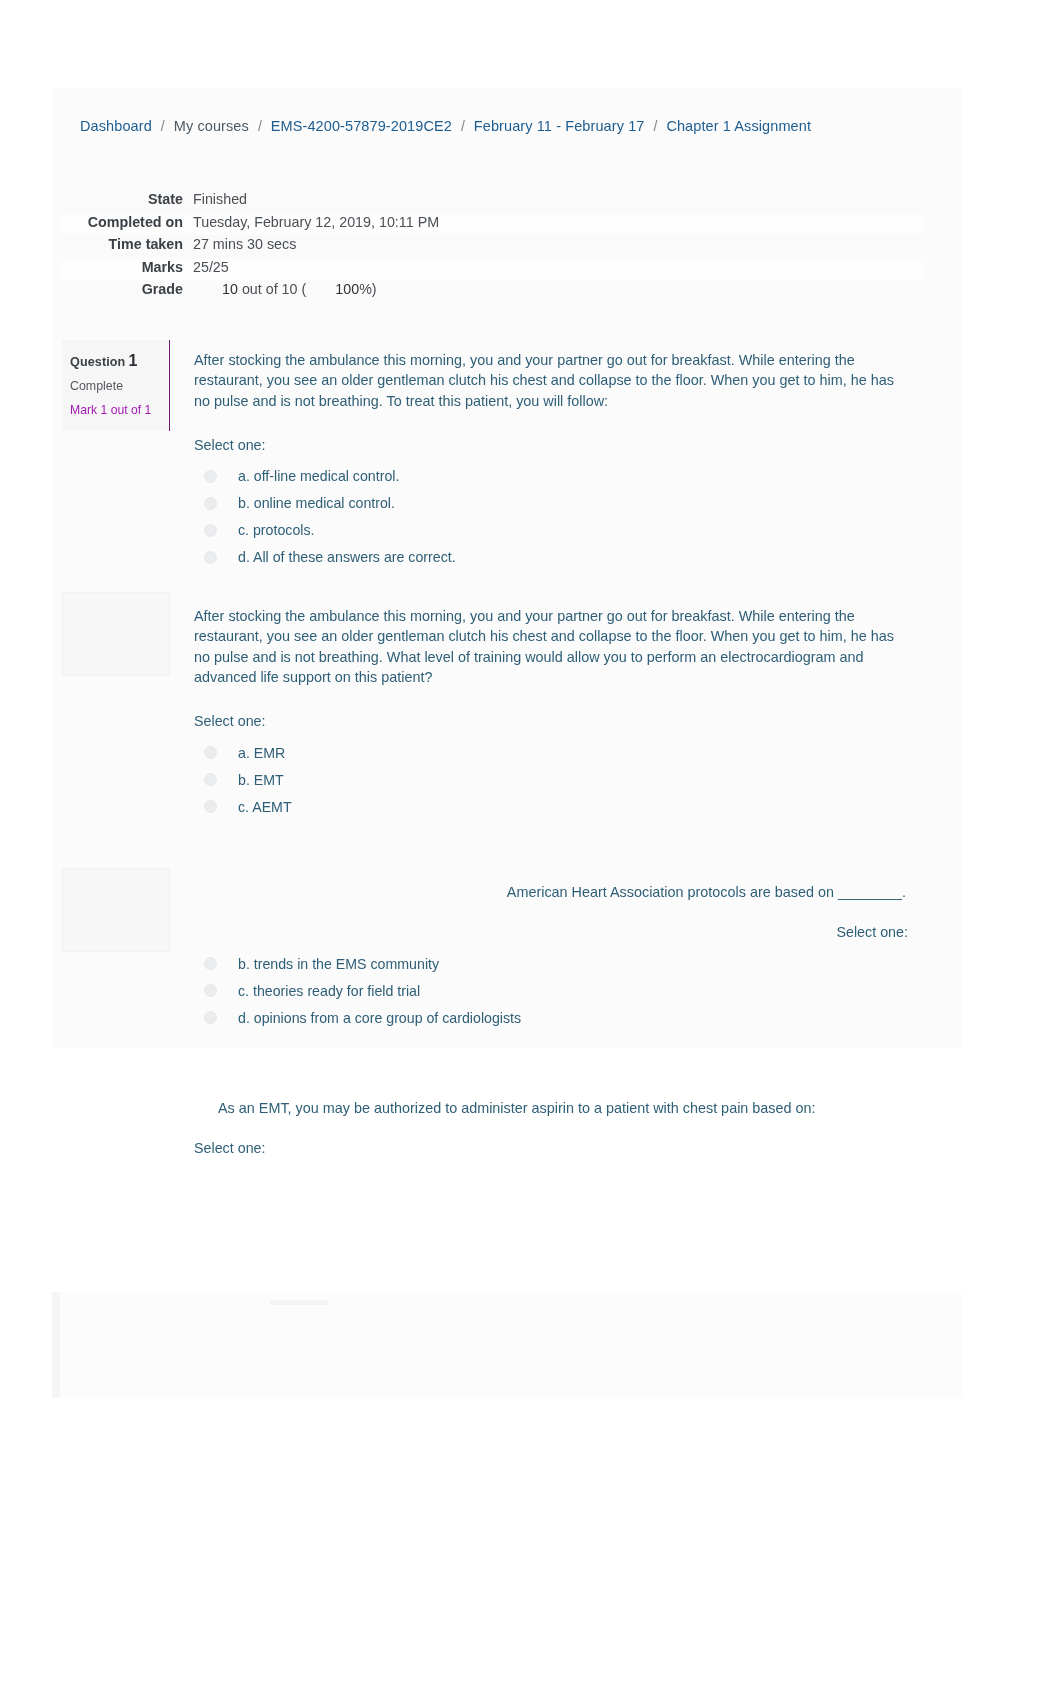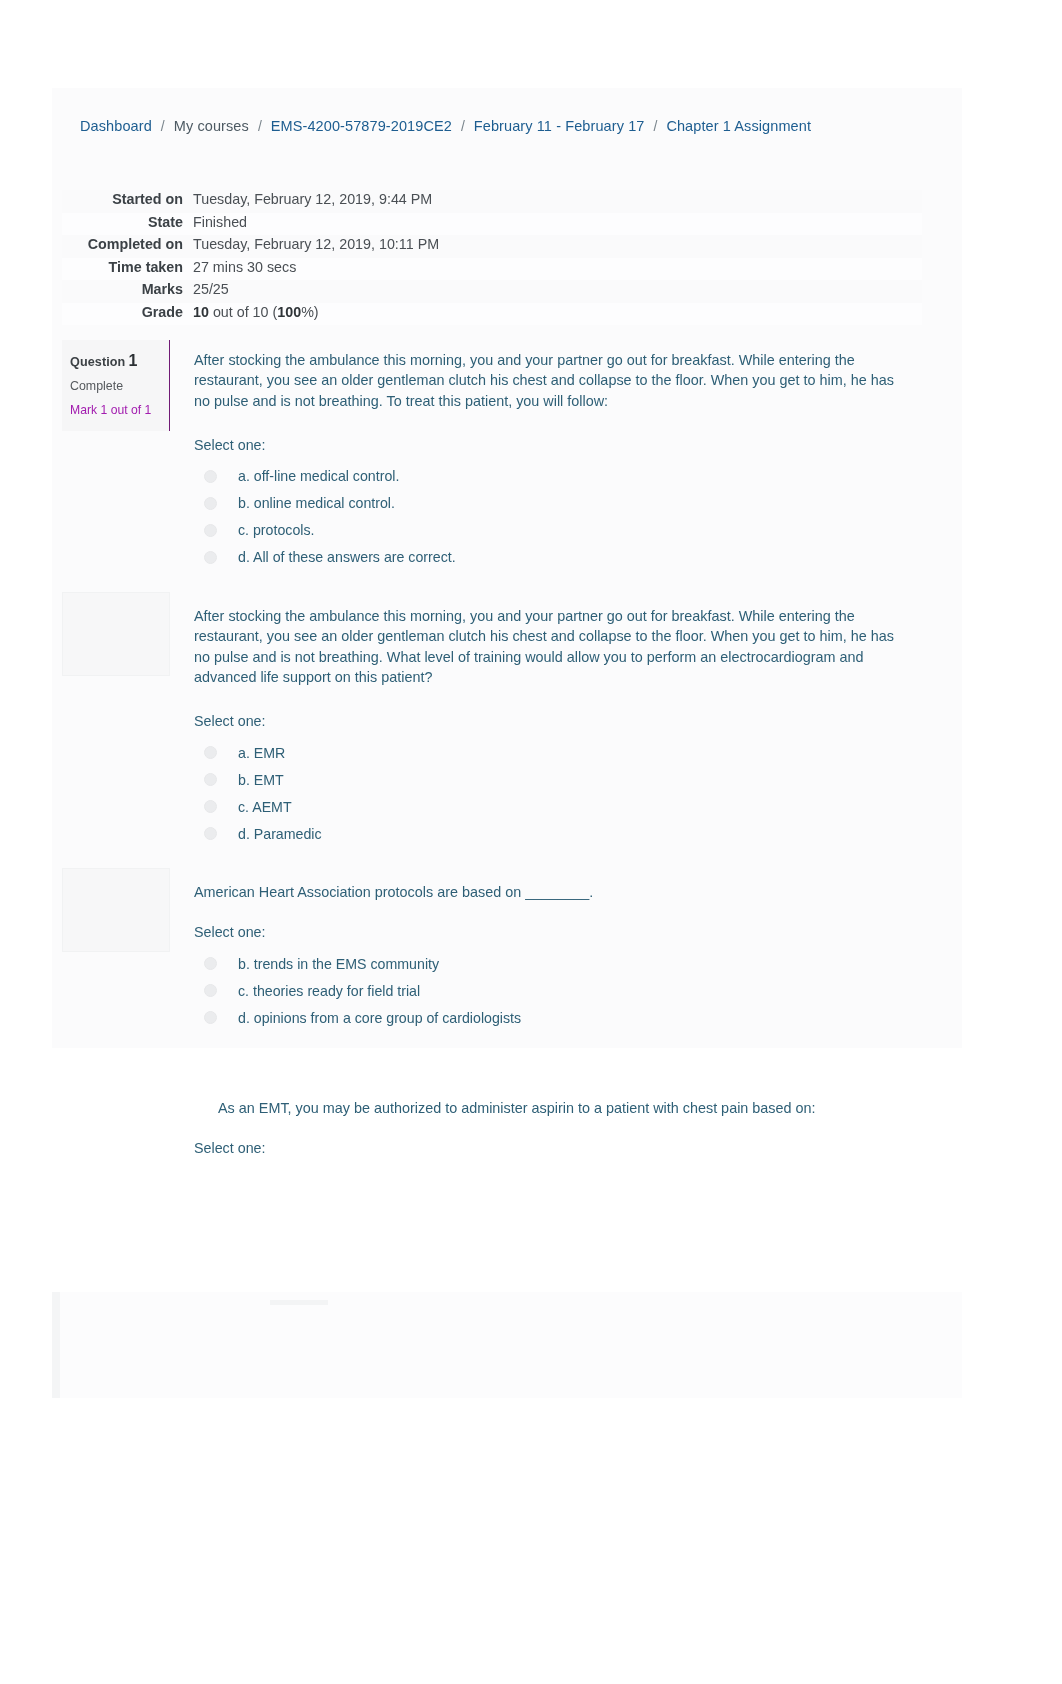--- a/index.html
+++ b/index.html
@@ -80,21 +80,21 @@
     vertical-align: top;
     white-space: nowrap;
   }
   .info-table td {
     text-align: left;
     padding: 1px 0 1px 0;
     color: #4a4f54;
     vertical-align: top;
     white-space: nowrap;
   }
-  .info-table td b { color: #2f3438; font-weight: bold; }
+  .info-table td b { color: #2f3438; font-weight: normal; margin-left: 29px; }
 
   
   .qblock {
     position: absolute;
     left: 62px;
     width: 860px;
     display: flex;
     align-items: flex-start;
   }
   .q-info {
@@ -202,24 +202,20 @@
     <a class="crumb" href="#">EMS-4200-57879-2019CE2</a>
     <span class="crumb-sep">/</span>
     <a class="crumb" href="#">February 11 - February 17</a>
     <span class="crumb-sep">/</span>
     <a class="crumb" href="#">Chapter 1 Assignment</a>
   </nav>
 
   <table class="info-table">
     <tbody>
       <tr>
-        <th>Started on</th>
-        <td>Tuesday, February 12, 2019, 9:44 PM</td>
-      </tr>
-      <tr>
         <th>State</th>
         <td>Finished</td>
       </tr>
       <tr>
         <th>Completed on</th>
         <td>Tuesday, February 12, 2019, 10:11 PM</td>
       </tr>
       <tr>
         <th>Time taken</th>
         <td>27 mins 30 secs</td>
@@ -281,30 +277,26 @@
           <span class="answer-label">a. EMR</span>
         </li>
         <li class="answer">
           <span class="radio"></span>
           <span class="answer-label">b. EMT</span>
         </li>
         <li class="answer">
           <span class="radio"></span>
           <span class="answer-label">c. AEMT</span>
         </li>
-        <li class="answer">
-          <span class="radio"></span>
-          <span class="answer-label">d. Paramedic</span>
-        </li>
       </ul>
     </div>
   </div>
 
   <div class="ghost-box" style="top:868px; height:84px;"></div>
-  <div class="qblock" style="top:872px;">
+  <div class="qblock" style="top:872px;text-align:right;">
     <div class="q-info bare">
       <div class="q-num"><span></span><span class="n"></span></div>
       <div class="q-state"></div>
       <div class="q-mark"></div>
     </div>
     <div class="q-body">
       <p class="q-text" style="margin-bottom:22px;">American Heart Association protocols are based on ________.</p>
       <div class="select-one">Select one:</div>
       <ul class="answers">
         <li class="answer">

